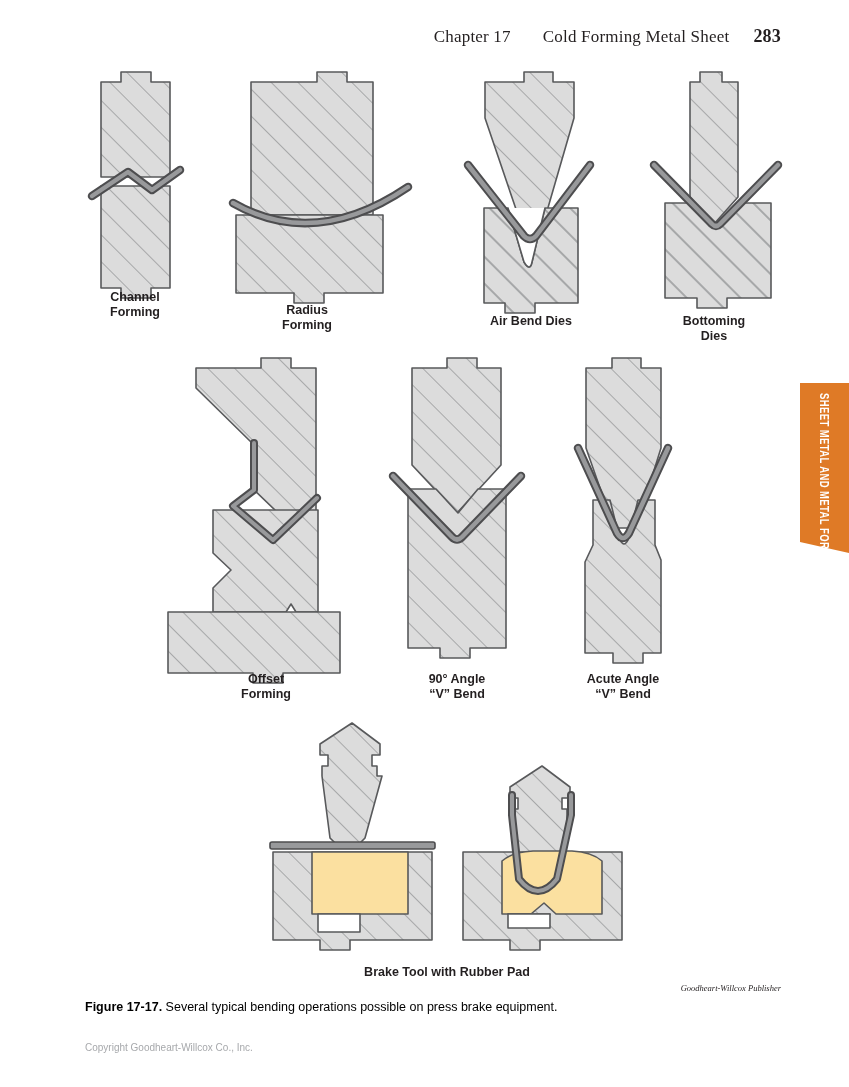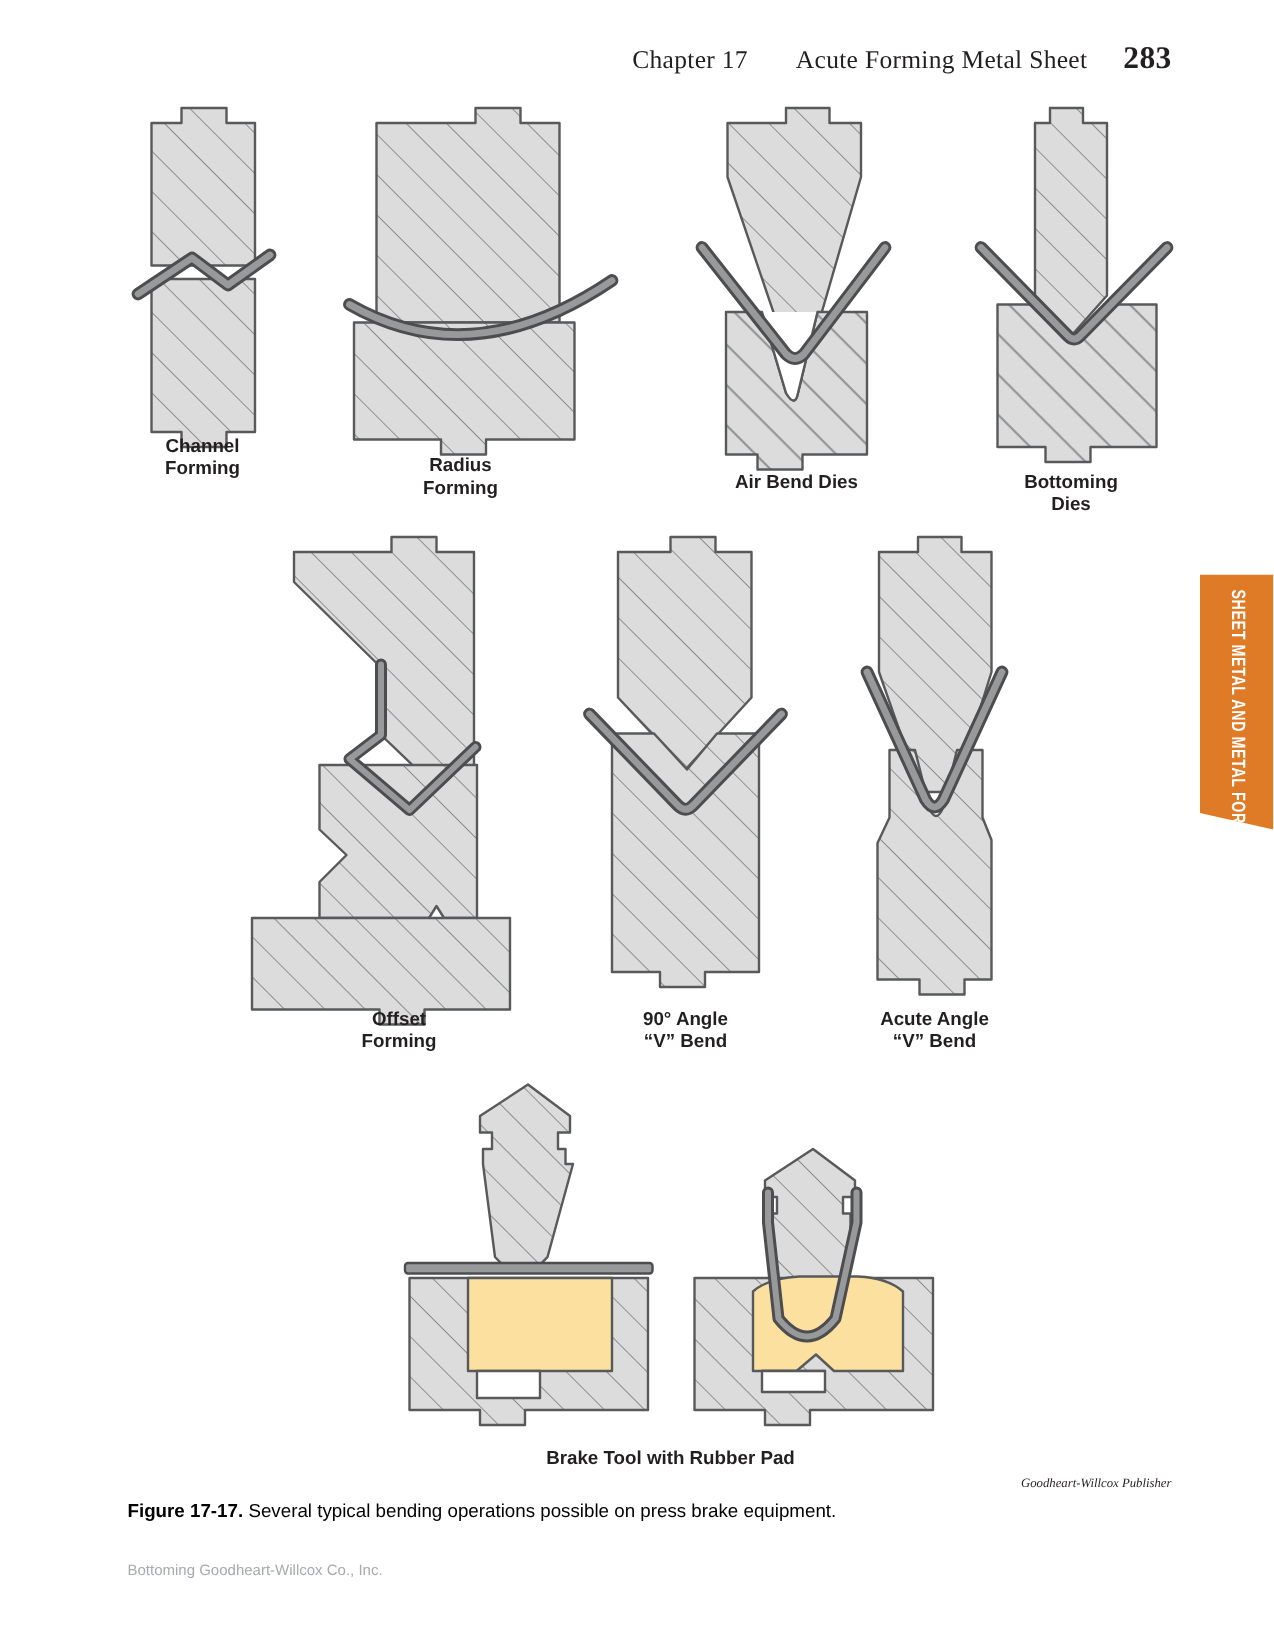--- a/index.html
+++ b/index.html
@@ -11,21 +11,21 @@
   .page{position:absolute;inset:0;background:#fff;}
 
   
   .runhead{
     position:absolute;top:26px;right:68px;
     font-family:"Liberation Serif", serif;
     font-size:17px;color:#231f20;white-space:nowrap;
     letter-spacing:.2px;
   }
   .runhead .chap{margin-right:32px;}
-  .runhead .folio{font-weight:bold;margin-left:24px;font-size:21px;margin-top:41px;}
+  .runhead .folio{font-weight:bold;margin-left:24px;font-size:18px;margin-top:41px;}
 
   
   .sidetab{
     position:absolute;left:800px;top:383px;width:49px;height:170px;
   }
   .sidetab svg{display:block;}
   .sidetab .tabtext{
     position:absolute;left:0;top:0;width:170px;height:49px;
     transform:rotate(90deg);transform-origin:0 0;
     transform-box:border-box;
@@ -62,21 +62,21 @@
 
   
   .lbl{font-family:"Liberation Sans", sans-serif;font-size:12.5px;font-weight:bold;fill:#231f20;}
 </style>
 </head>
 <body>
 
 <div class="page">
 
   <div class="runhead">
-    <span class="chap">Chapter 17</span><span class="ttl">Acute Forming Metal Sheet</span><span class="folio">283</span>
+    <span class="chap">Chapter 17</span><span class="ttl">Cold Forming Metal Sheet</span><span class="folio">283</span>
   </div>
 
   <div class="sidetab">
     <svg width="49" height="170" viewBox="0 0 49 170" aria-hidden="true">
       <polygon id="tabshape" points="0,0 49,0 49,170 0,159" fill="#df7a26"></polygon>
     </svg>
     <div class="tabtext">
       <span>SHEET METAL AND METAL FORMING</span>
     </div>
   </div>
@@ -215,15 +215,15 @@
       <text class="lbl" x="447" y="976" text-anchor="middle" stroke="none">Brake Tool with Rubber Pad</text>
 
     </g>
   </svg>
   </div>
 
   <div class="credit">Goodheart-Willcox Publisher</div>
   <div class="figcaption">
     <b>Figure 17-17.</b><span> Several typical bending operations possible on press brake equipment.</span>
   </div>
-  <div class="copyright">Bottoming Goodheart-Willcox Co., Inc.</div>
+  <div class="copyright">Copyright Goodheart-Willcox Co., Inc.</div>
 
 </div>
 
 </body></html>

